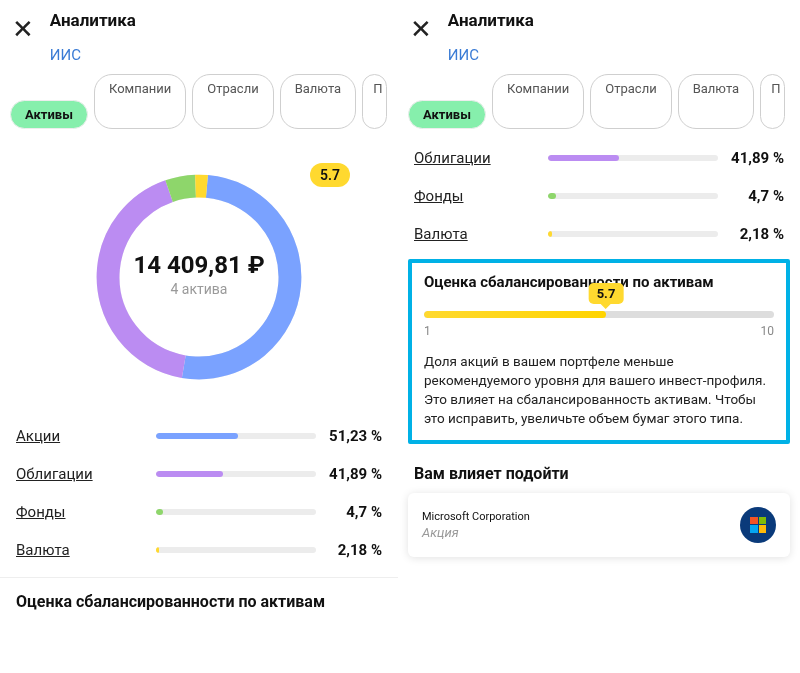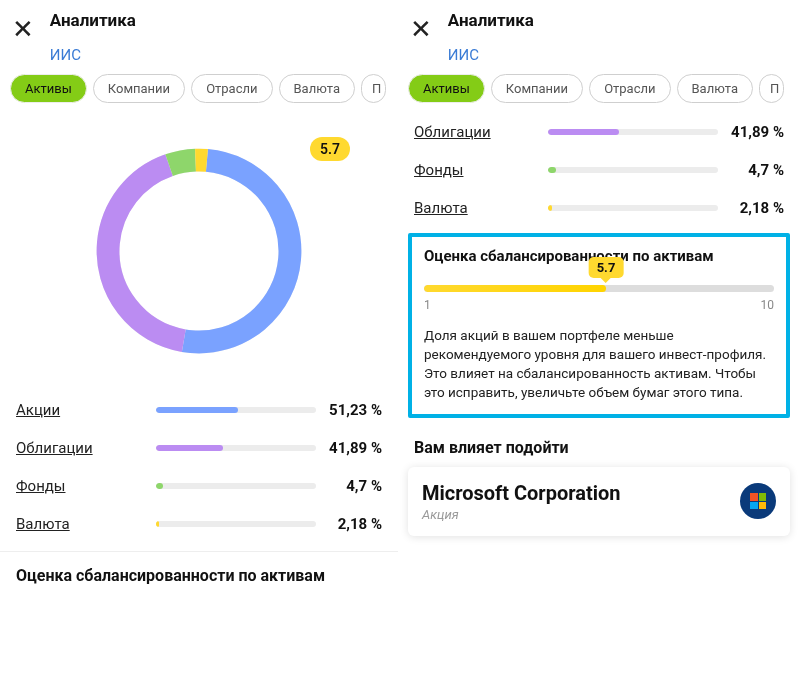--- a/index.html
+++ b/index.html
@@ -49,24 +49,25 @@
     border: 1px solid #cfcfcf;
     background: #fff;
     color: #555;
     border-radius: 18px;
     font-size: 13px;
     padding: 6px 14px;
     cursor: pointer;
   }
   .tab.overflow { padding: 6px 4px 6px 10px; }
   .tab.active {
-    background: #84cc16;
+    background: #86efac;
     border-color: #ededed;
     color: #111;
-    font-weight: 400;
+    font-weight: 700;
+    margin-top: 26px;
   }
 
   .donut-wrap {
     position: relative;
     width: 100%;
     display: flex;
     justify-content: center;
     padding: 18px 0 6px 0;
   }
   .donut { width: 240px; height: 240px; }
@@ -208,21 +209,21 @@
   }
   .suggest-card {
     margin: 0 10px;
     padding: 14px 14px;
     box-shadow: 0 1px 8px rgba(0,0,0,0.12);
     border-radius: 6px;
     display: flex;
     justify-content: space-between;
     align-items: center;
   }
-  .suggest-name { font-size: 20px; font-weight: 700; }
+  .suggest-name { font-size: 11px; font-weight: 400; }
   .suggest-type { font-size: 13px; color: #9a9a9a; margin-top: 2px; font-style: italic; }
   .ms-icon {
     width: 36px; height: 36px;
     background: #0a3a7a;
     border-radius: 50%;
     display: flex;
     align-items: center;
     justify-content: center;
   }
   .ms-grid {
@@ -263,20 +264,24 @@
       <circle cx="21" cy="21" r="15.9155" fill="none" stroke="#eee" stroke-width="4"></circle>
 
       <g transform="rotate(-85 21 21)">
         <circle cx="21" cy="21" r="15.9155" fill="none" stroke="#7aa2ff" stroke-width="4" stroke-dasharray="51.23 48.77" stroke-dashoffset="0"></circle>
         <circle cx="21" cy="21" r="15.9155" fill="none" stroke="#bb8cf2" stroke-width="4" stroke-dasharray="41.89 58.11" stroke-dashoffset="-51.23"></circle>
         <circle cx="21" cy="21" r="15.9155" fill="none" stroke="#8ed66b" stroke-width="4" stroke-dasharray="4.7 95.3" stroke-dashoffset="-93.12"></circle>
         <circle cx="21" cy="21" r="15.9155" fill="none" stroke="#ffd92f" stroke-width="4" stroke-dasharray="2.18 97.82" stroke-dashoffset="-97.82"></circle>
       </g>
     </svg>
     <div class="badge">5.7</div>
+    <div class="donut-center">
+      <div class="amount">14 409,81 ₽</div>
+      <div class="assets-count">4 актива</div>
+    </div>
   </div>
 
   <div class="asset-list">
     <div class="asset-row">
       <div class="asset-name">Акции</div>
       <div class="asset-bar-wrap">
           <div class="asset-bar" style="width:51.23%;background:#7aa2ff"></div>
         </div>
       <div class="asset-pct">51,23 %</div>
     </div>

